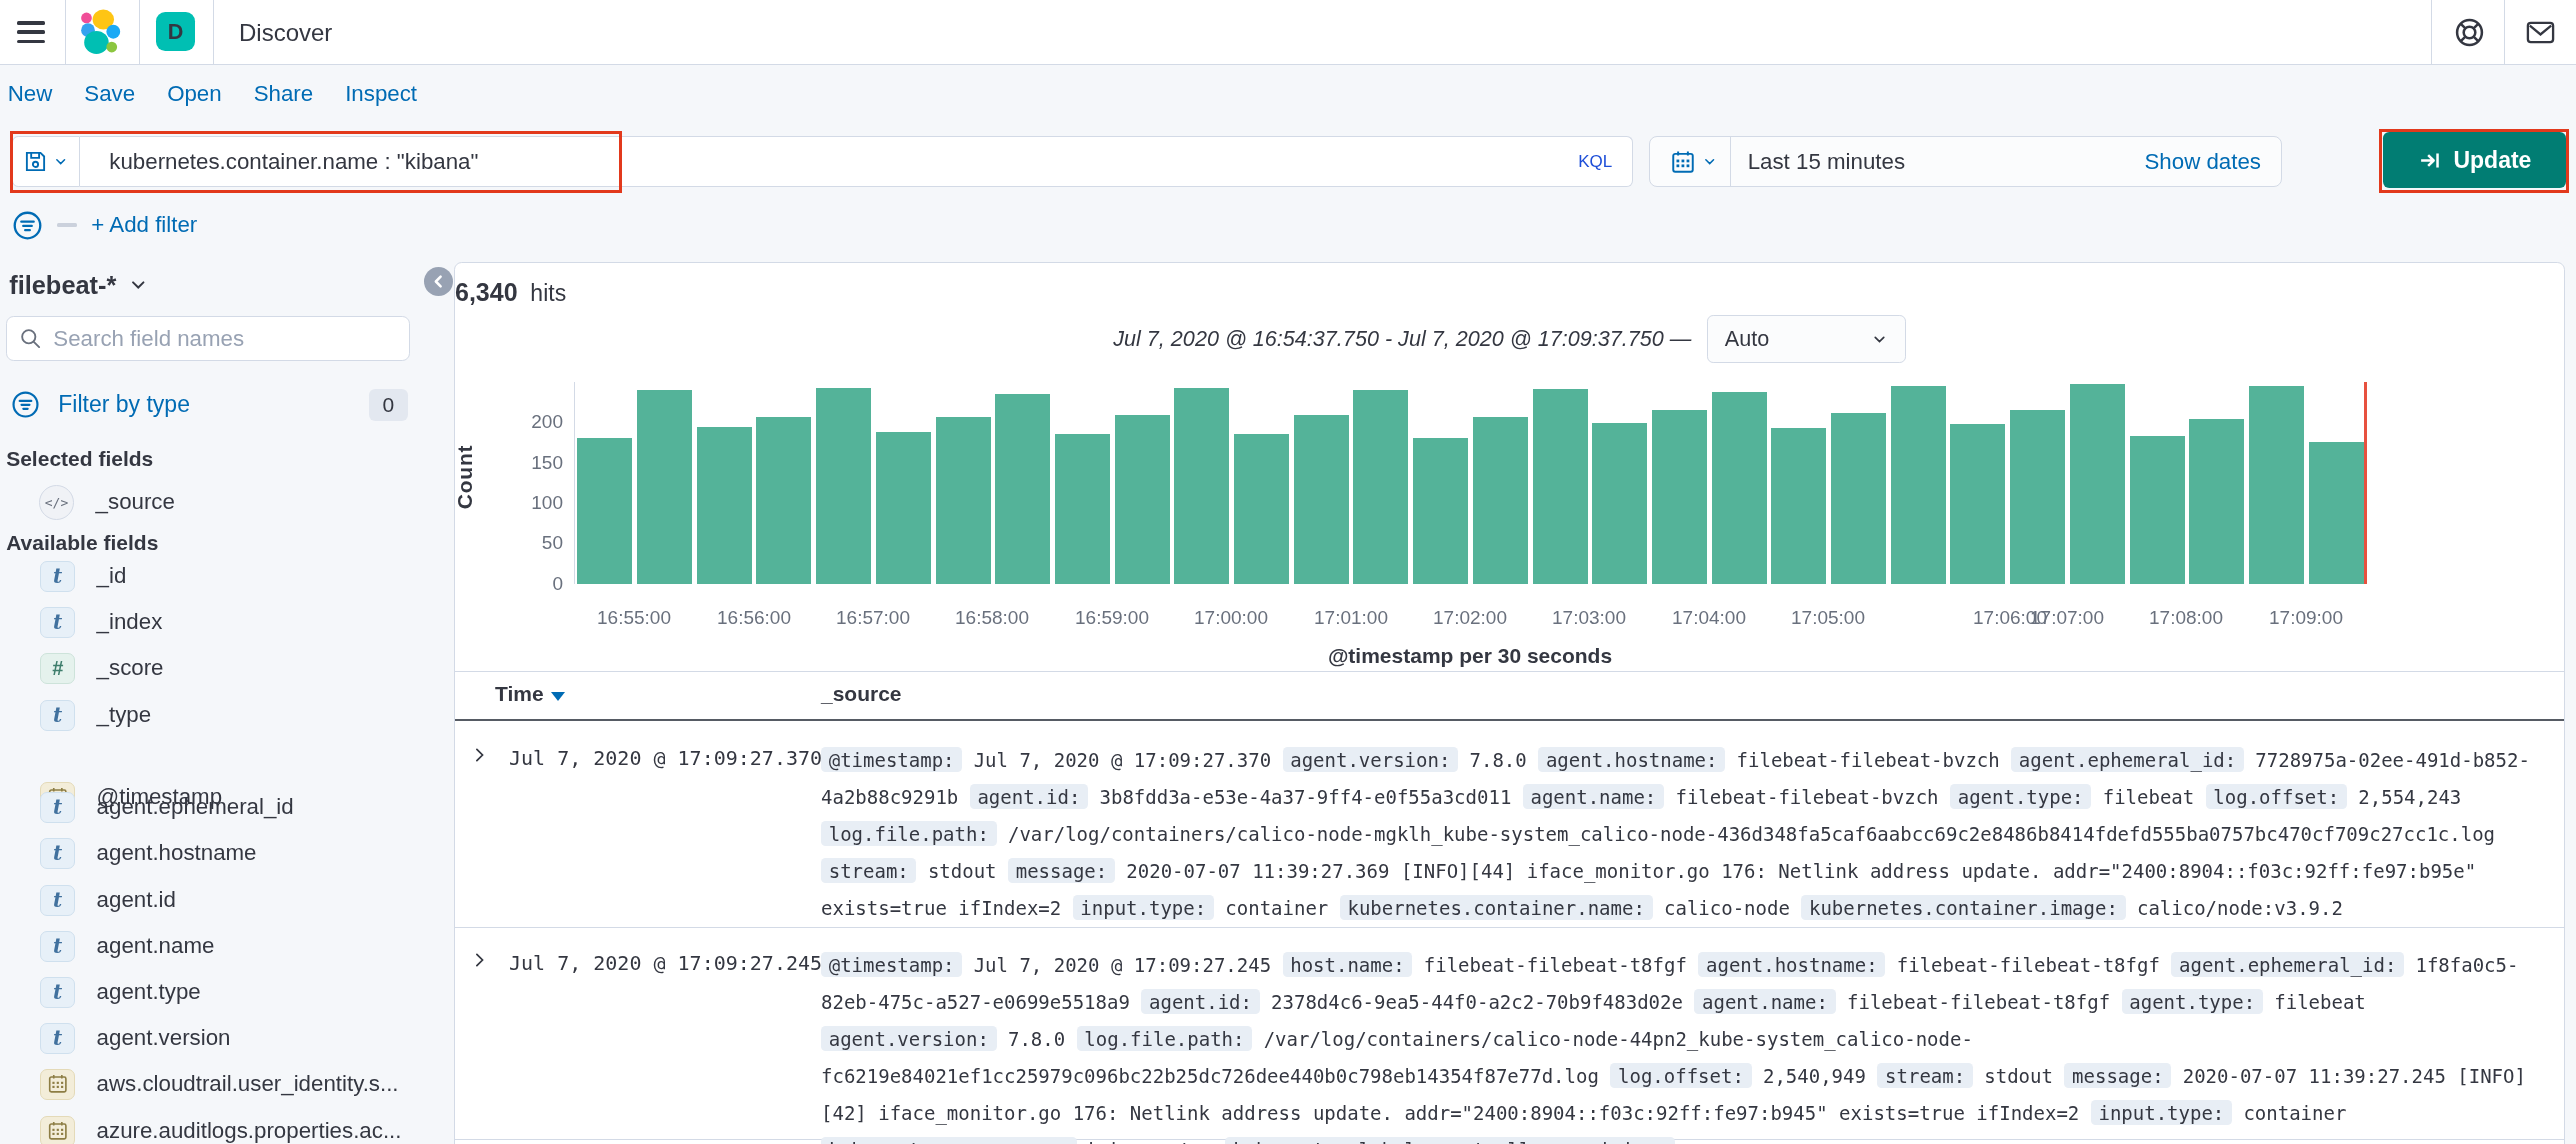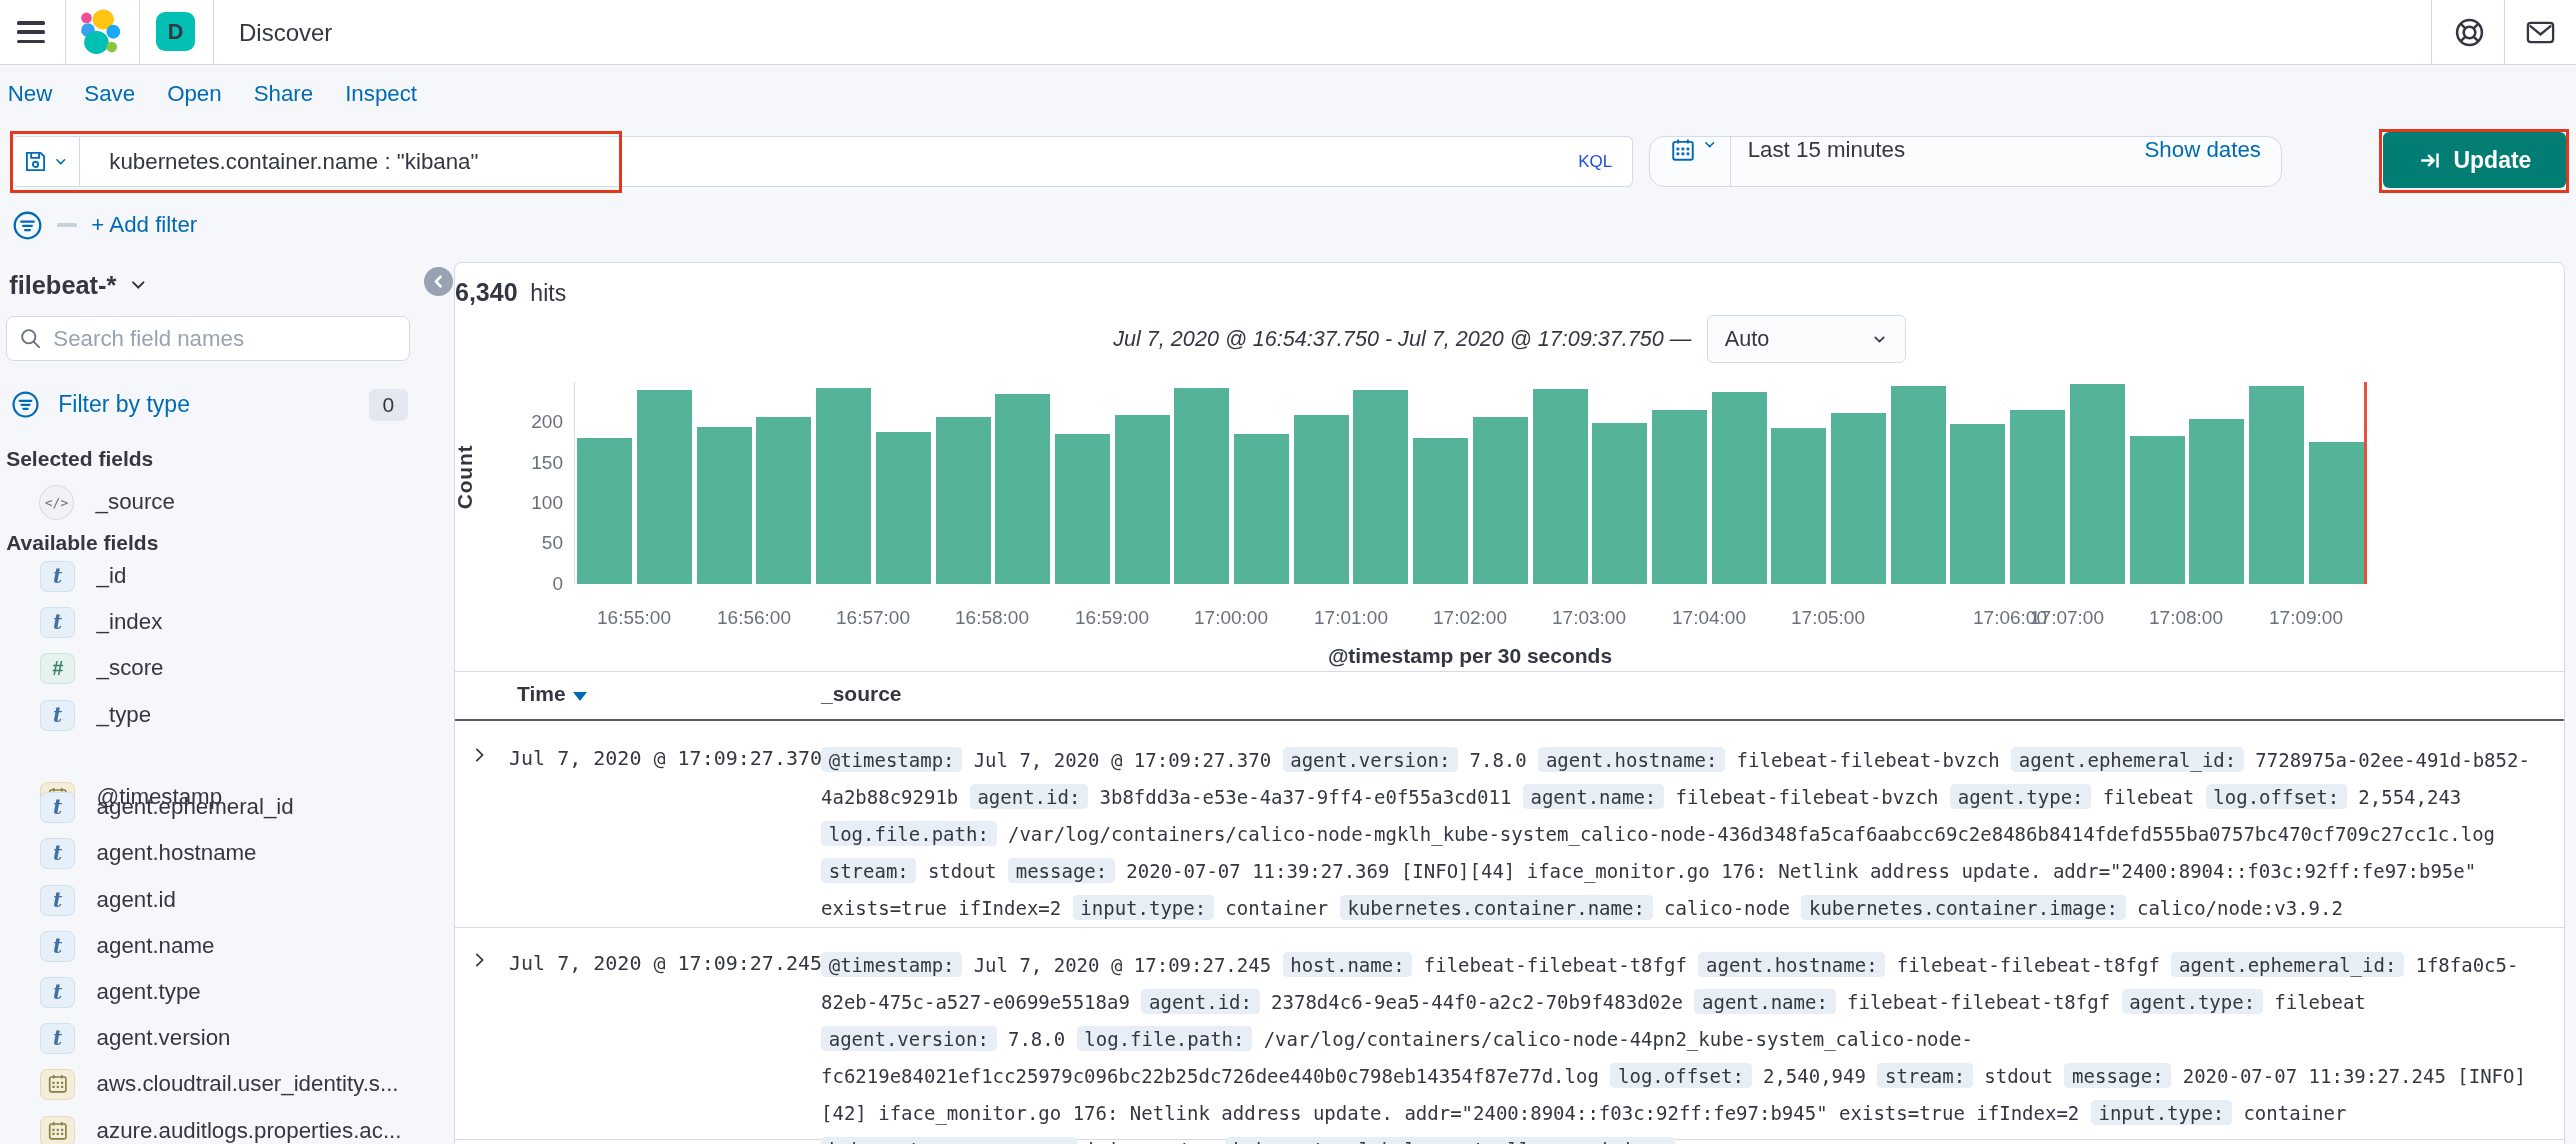--- a/index.html
+++ b/index.html
@@ -22,21 +22,21 @@
   
   .searchbar{position:absolute;left:12.3px;top:136px;width:1621px;height:51px;display:flex;z-index:1;}
   .save-btn{width:68px;background:#fff;border:0.8px solid #d3dae6;border-radius:6.2px 0 0 6.2px;display:flex;align-items:center;justify-content:center;gap:5.4px;cursor:pointer;}
   .query-input{flex:1;background:#fff;border:0.8px solid #d3dae6;border-left:none;border-radius:0 6.2px 6.2px 0;
                display:flex;align-items:center;padding:0 20px 0 29px;font-size:22.3px;color:#343741;}
   .kql{margin-left:auto;color:#1d4ed8;font-size:17px;}
   .red-box{position:absolute;border:3.9px solid #e2391c;z-index:6;pointer-events:none;}
   .rb-query{left:10px;top:131px;width:612px;height:62px;}
   .rb-update{left:2379px;top:129px;width:190px;height:64px;}
   .datepicker{position:absolute;left:1649px;top:136px;width:633px;height:51px;background:#fbfcfd;border:0.8px solid #d3dae6;
-              border-radius:15px;display:flex;align-items:flex-start;padding:0 20px;z-index:1;}
+              border-radius:8px;display:flex;align-items:center;padding:0 20px;z-index:1;}
   .dp-sep{width:0.8px;height:49px;background:#d3dae6;margin:0 17px 0 12.3px;}
   .dp-range{font-size:22.3px;color:#343741;}
   .show-dates{margin-left:auto;color:#006bb4;font-size:22.3px;font-weight:500;cursor:pointer;}
   .update-btn{position:absolute;left:2383px;top:132px;width:183px;height:56px;background:#017d73;border:none;border-radius:6.2px;
               color:#fff;font-size:23px;font-weight:bold;display:flex;align-items:center;justify-content:center;gap:10.8px;
               font-family:"Liberation Sans",sans-serif;cursor:pointer;z-index:1;}
   .filter-row{position:absolute;left:12.3px;top:205px;height:40px;display:flex;align-items:center;gap:14px;}
   .filter-dash{width:20px;height:3.1px;background:#cbd1dc;border-radius:1.5px;}
   .add-filter{color:#006bb4;font-size:22.3px;cursor:pointer;}
   
@@ -415,21 +415,21 @@
         <div class="xtick" style="left: 1254px;">17:04:00</div>
         <div class="xtick" style="left: 1373px;">17:05:00</div>
         <div class="xtick" style="left: 1555px;">17:06:00</div>
         <div class="xtick" style="left: 1612px;">17:07:00</div>
         <div class="xtick" style="left: 1731px;">17:08:00</div>
         <div class="xtick" style="left: 1851px;">17:09:00</div>
       </div>
     <div class="xaxis-title" style="left:1015px">@timestamp per 30 seconds</div>
 
     <div class="tbl-topline"></div>
-    <div class="th" style="left:62px">
+    <div class="th" style="left:40px">
       <span>Time</span><span class="sort-arrow"></span>
     </div>
     <div class="th" style="left:366px">_source</div>
     <div class="thead-border"></div>
     <div id="doc-rows">
         <div class="doc-row" style="top: 460px; height: 205px;">
           <div class="expand">
             <svg width="20" height="20" viewBox="0 0 16 16">
               <path d="M5.5 3.5L10 8l-4.5 4.5" stroke="#343741" stroke-width="1.4" fill="none" stroke-linecap="round"></path>
             </svg>

